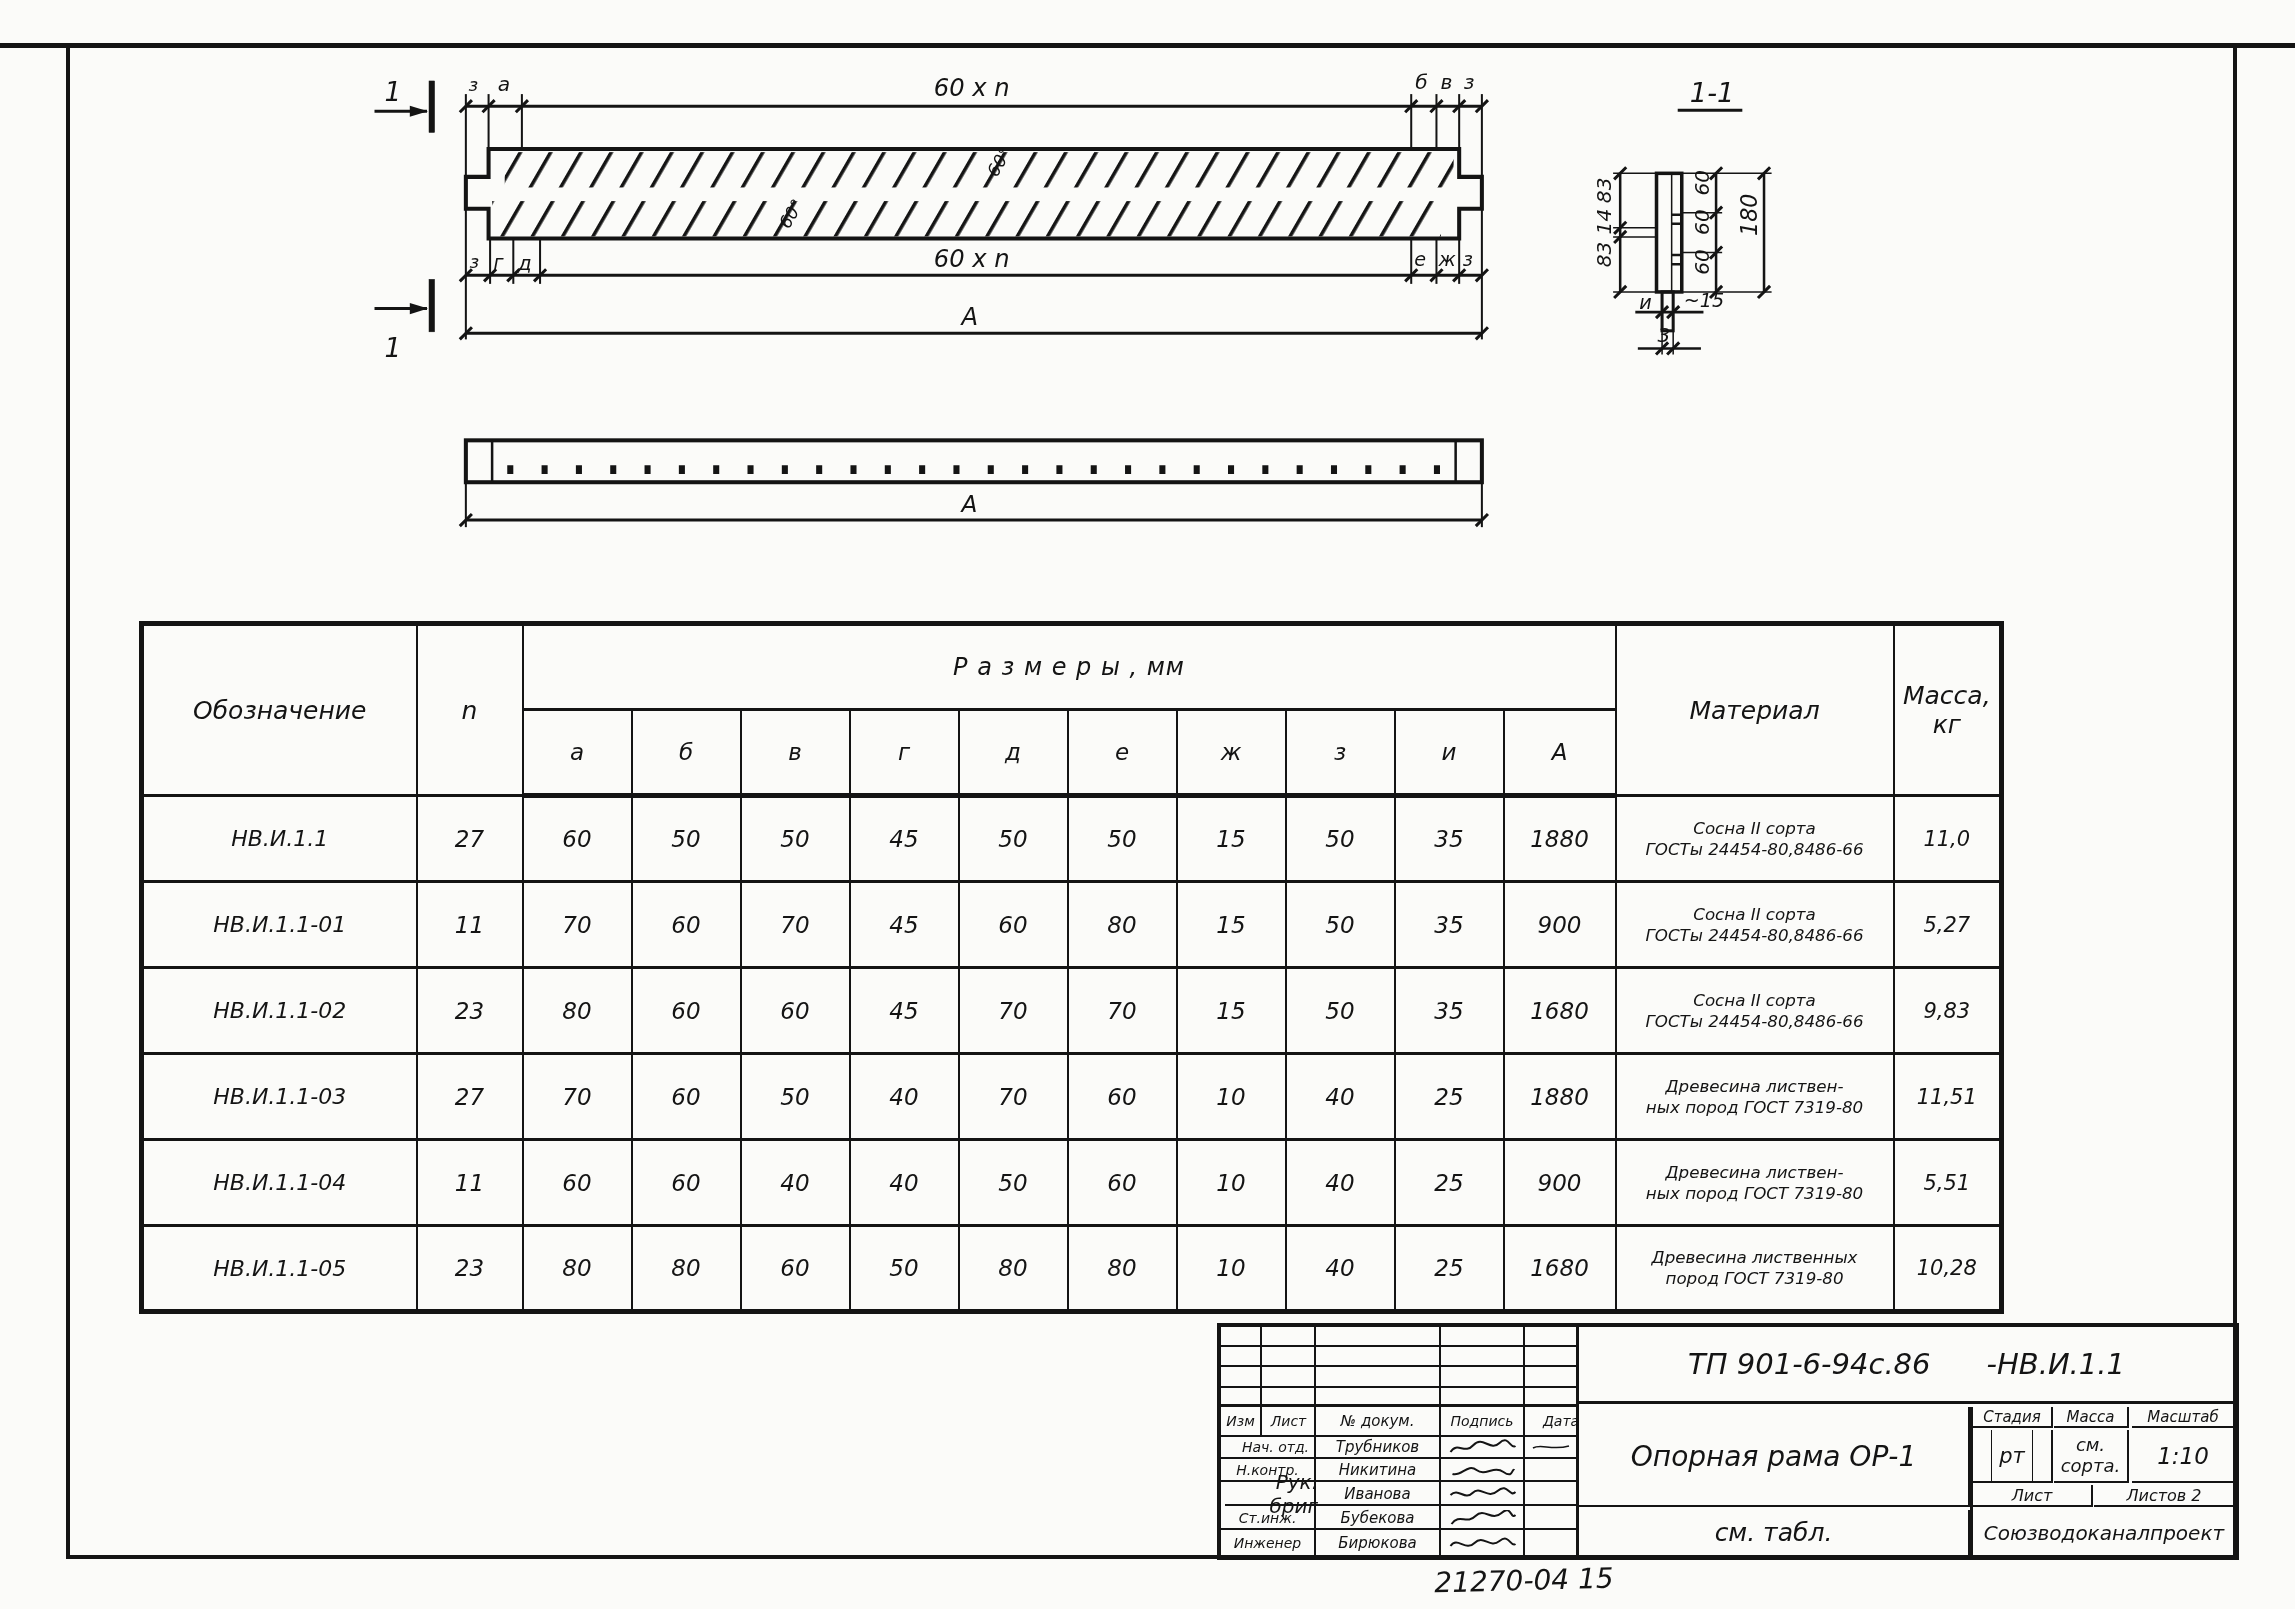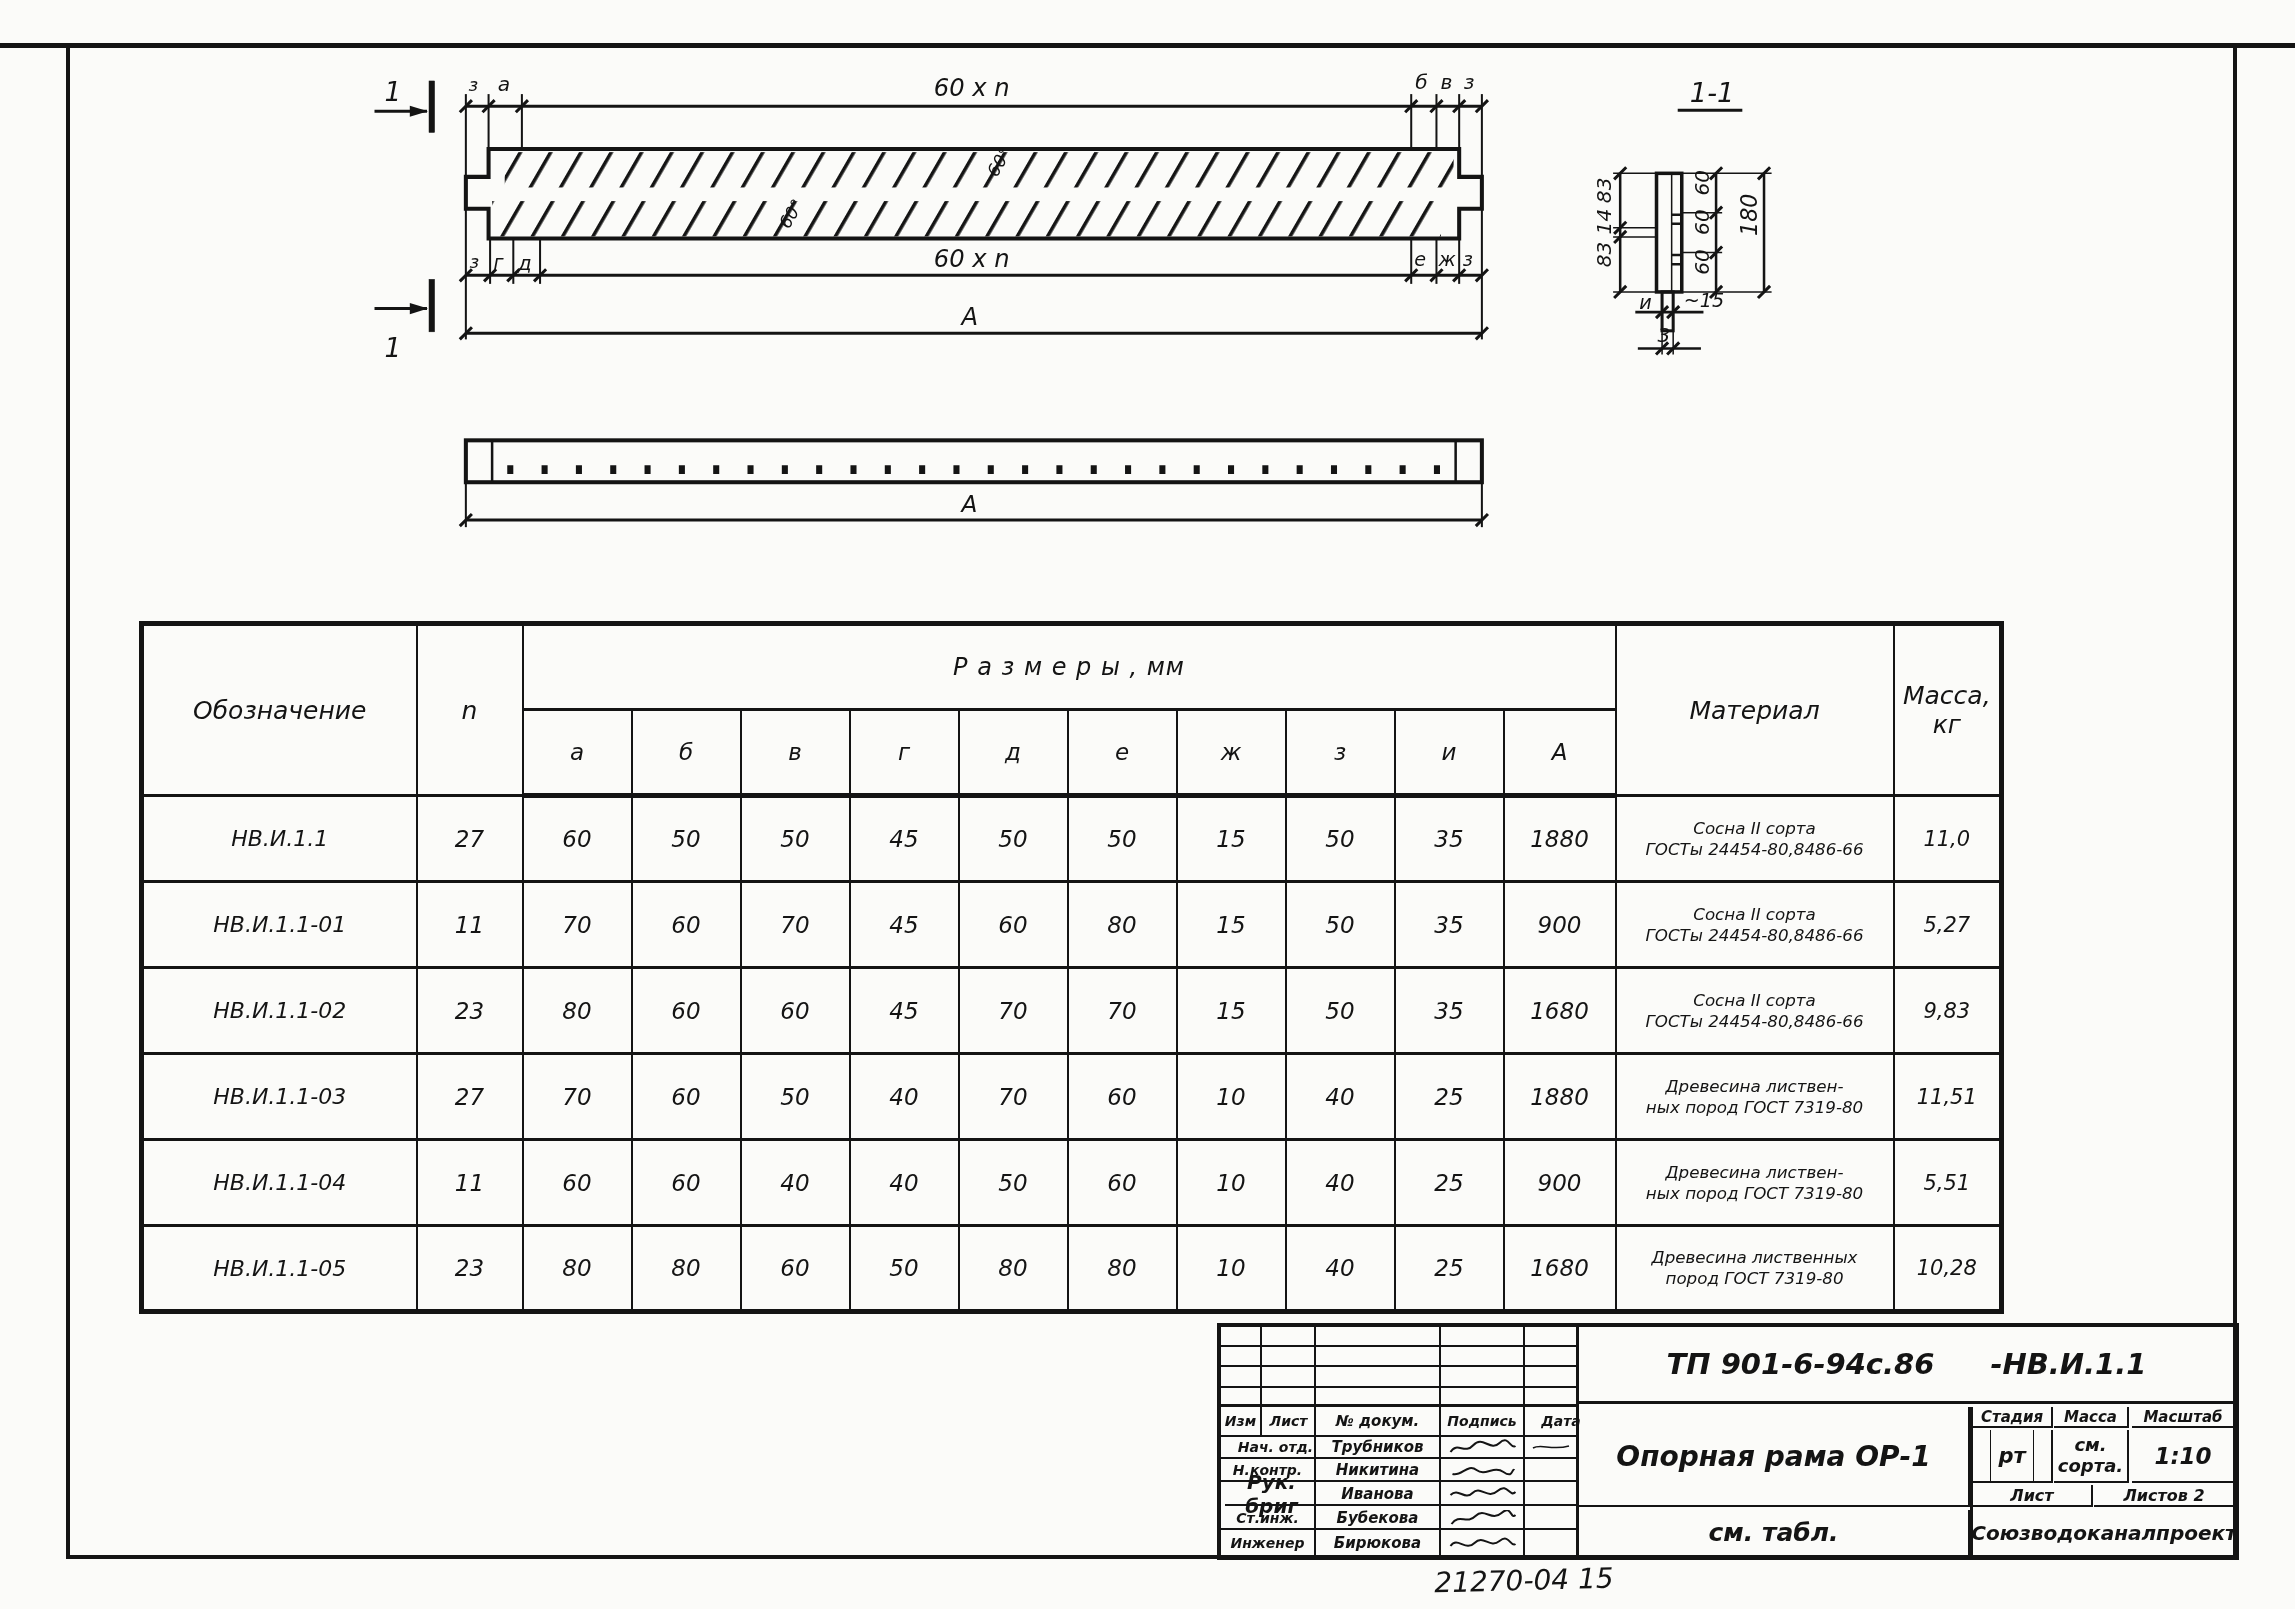--- a/index.html
+++ b/index.html
@@ -32,21 +32,21 @@
   .th-letter{font-size:23px;font-weight:normal;}
   .cell-name{font-size:22px;}
   .cell-num{font-size:23px;}
   .cell-mat{font-size:16.7px;line-height:1.25;}
   .cell-mass{font-size:21px;}
 
   
   .tb{position:absolute;left:1217px;top:1323px;width:1022px;height:237px;
       border:4.5px solid #141414;box-sizing:border-box;font-style:italic;}
   .tb .cell{position:absolute;box-sizing:border-box;border:0 solid #141414;
-      display:flex;align-items:center;justify-content:center;text-align:center;font-weight:bold;}
+      display:flex;align-items:center;justify-content:center;text-align:right;}
   .gridline{position:absolute;background:#141414;}
   .sig-svg{display:block;}
   .footer-num{
     position:absolute;left:1408px;top:1564px;width:232px;text-align:center;
     font-size:28px;font-style:italic;transform:rotate(-1.5deg);
   }
 </style>
 </head>
 <body>
 

